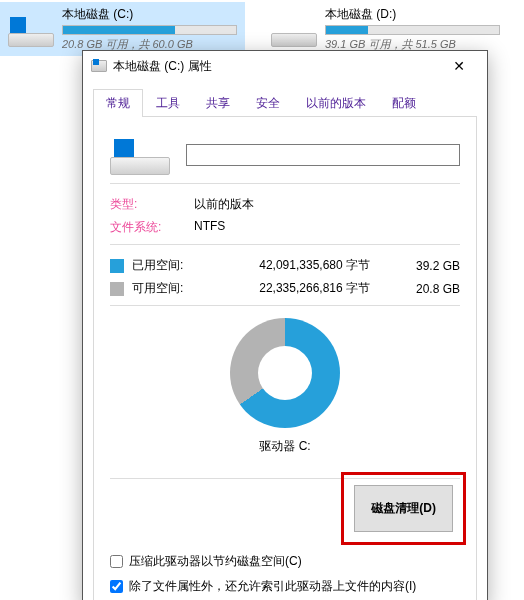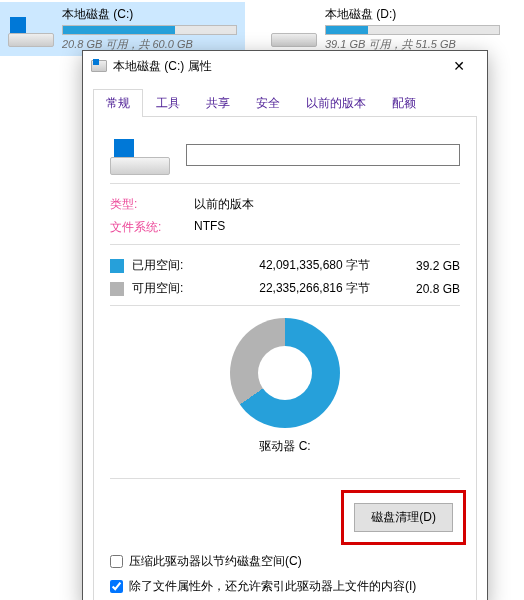--- a/index.html
+++ b/index.html
@@ -68,21 +68,21 @@
     .cap-label { width: 104px; padding-left: 22px; }
     .cap-bytes { flex: 1; text-align: right; padding-right: 30px; }
     .cap-gb { width: 60px; text-align: right; }
 
     .pie-area { position: relative; height: 140px; }
     .pie { width: 110px; height: 110px; border-radius: 50%; margin: 0 auto; background: conic-gradient(#26a0da 0deg 235deg, #b3b3b3 235deg 360deg); position: relative; }
     .pie::after { content: ""; position: absolute; width: 54px; height: 54px; background: #fff; border-radius: 50%; top: 28px; left: 28px; }
     .pie-label { text-align: center; font-size: 12px; margin-top: 10px; }
 
     .cleanup-box { position: absolute; right: 10px; bottom: 70px; border: 3px solid #d40000; padding: 10px; }
-    .cleanup-btn { padding: 5px 16px; font-size: 12px; background: #e1e1e1; border: 1px solid #adadad; cursor: pointer; }
+    .cleanup-btn { padding: 14px 16px; font-size: 12px; background: #e1e1e1; border: 1px solid #adadad; cursor: pointer; font-weight: bold; }
 
     .checks { position: absolute; bottom: 12px; left: 16px; right: 16px; }
     .check-row { display: flex; align-items: center; gap: 6px; font-size: 12px; margin-bottom: 8px; }
     .check-row input { width: 13px; height: 13px; }
   </style>
 </head>
 <body>
 
 <div class="bg-drives" id="bg-drives">
     <div class="drive-item selected">

